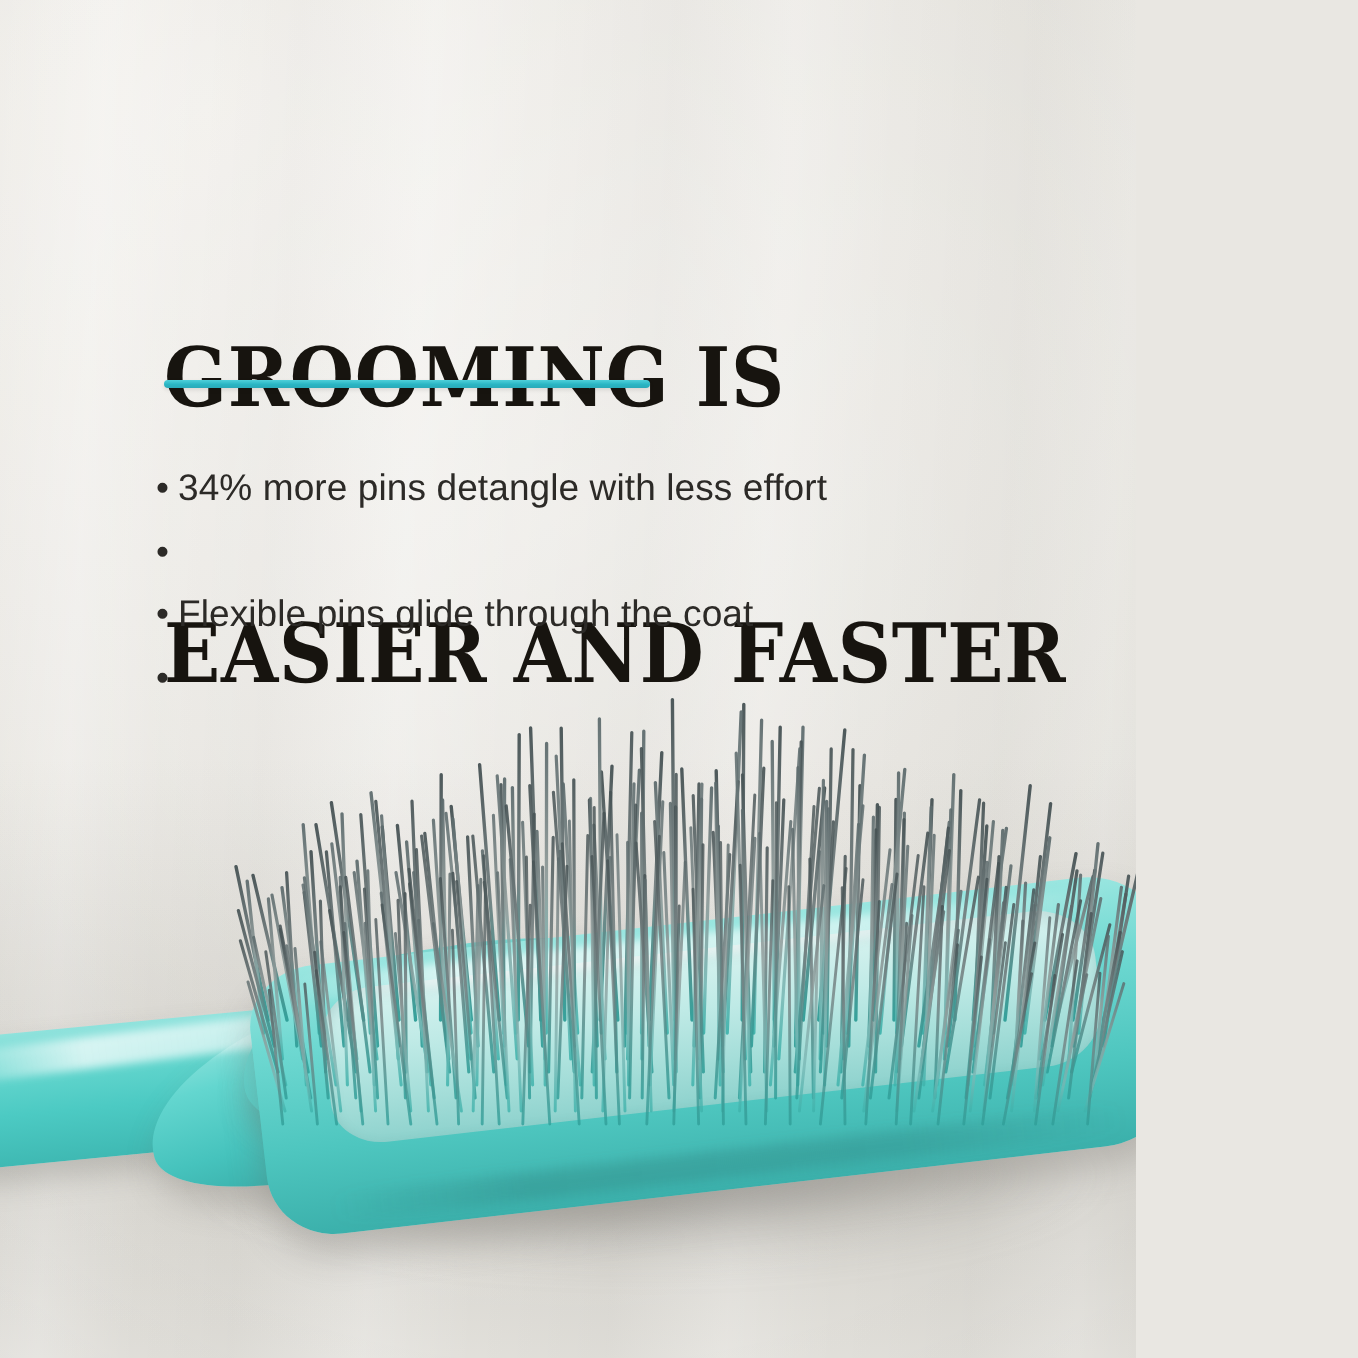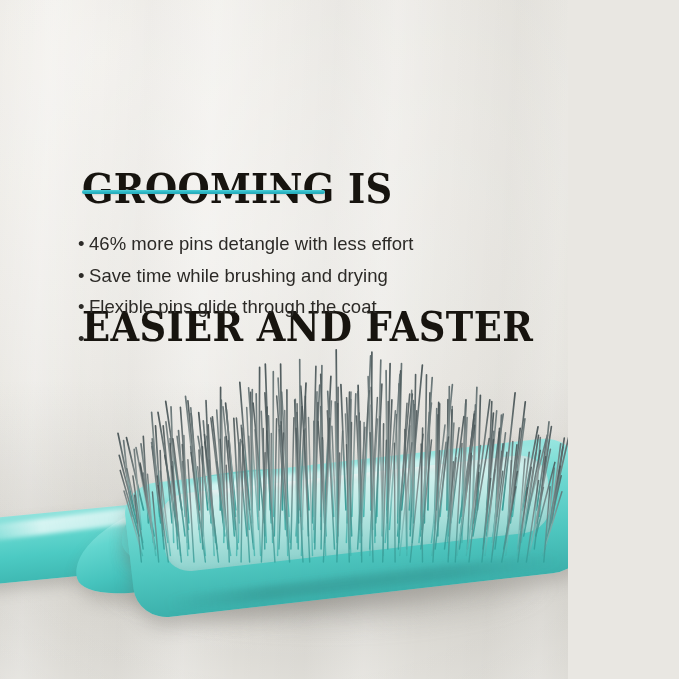--- a/index.html
+++ b/index.html
@@ -266,25 +266,24 @@
       <span class="hl-line" data-name="headline-line-1">GROOMING IS</span>
       <span class="hl-line" data-name="headline-line-2">EASIER AND FASTER</span>
     </h1>
   </div>
 
   <div class="divider" data-name="accent-divider"></div>
 
   <ul class="bullets" data-name="feature-bullet-list">
     <li data-name="list-item">
       <span class="bullet-dot" data-name="bullet-marker-icon">•</span>
-      <span data-name="list-item-label">46% more pins detangle with less effort</span>
+      <span data-name="list-item-label">34% more pins detangle with less effort</span>
     </li>
     <li data-name="list-item">
       <span class="bullet-dot" data-name="bullet-marker-icon">•</span>
-      <span data-name="list-item-label">Save time while brushing and drying</span>
     </li>
     <li data-name="list-item">
       <span class="bullet-dot" data-name="bullet-marker-icon">•</span>
       <span data-name="list-item-label">Flexible pins glide through the coat</span>
     </li>
     <li data-name="list-item">
       <span class="bullet-dot" data-name="bullet-marker-icon">•</span>
     </li>
   </ul>
 

